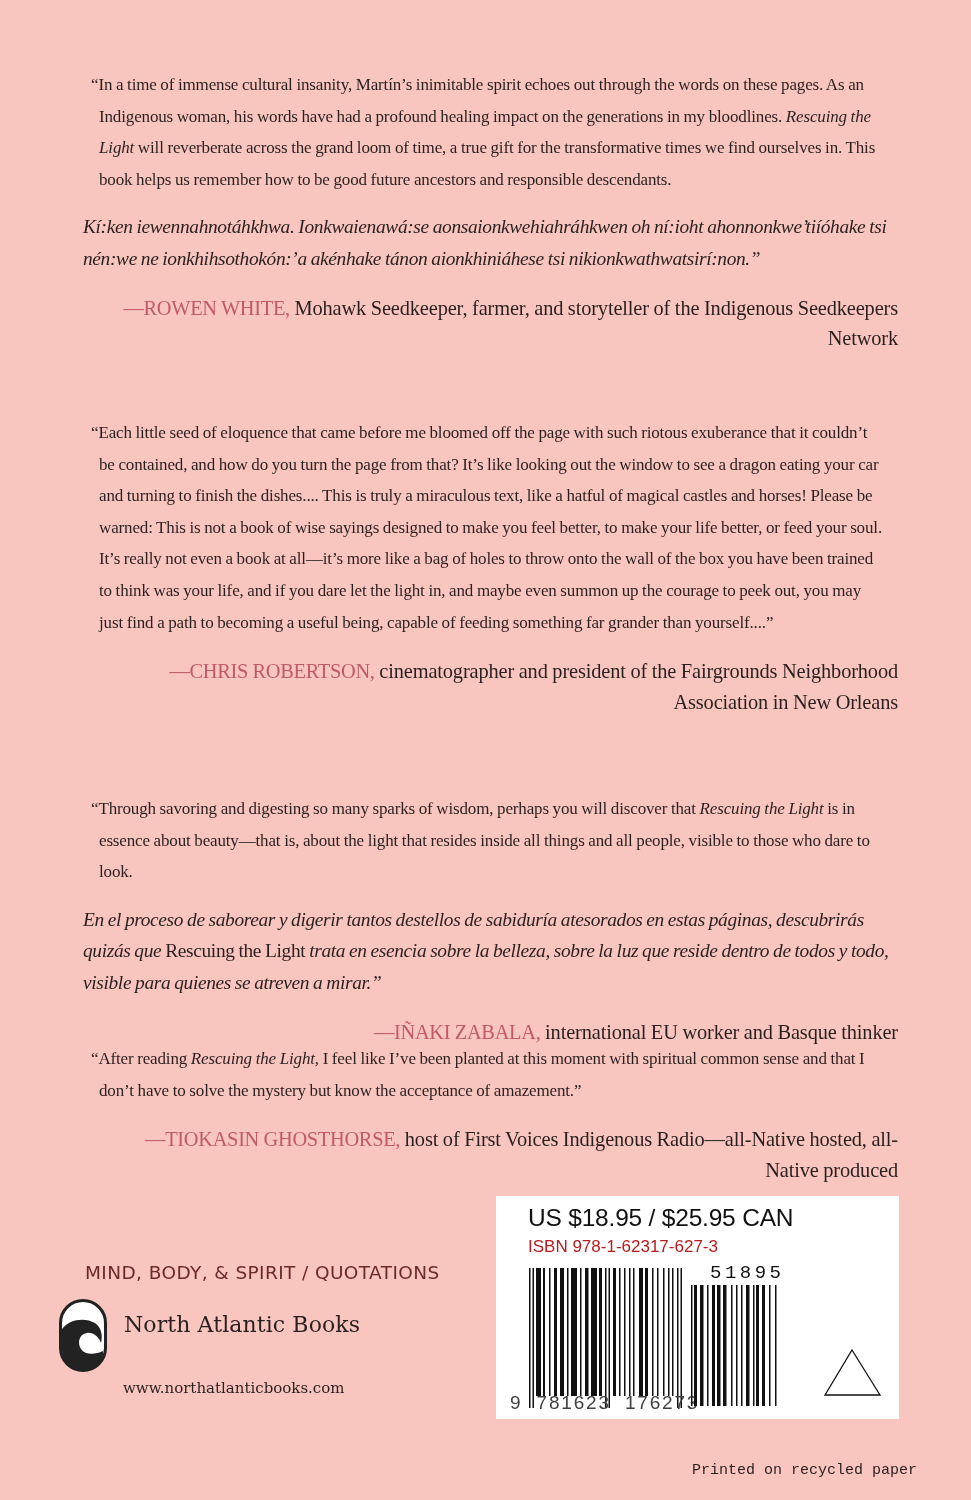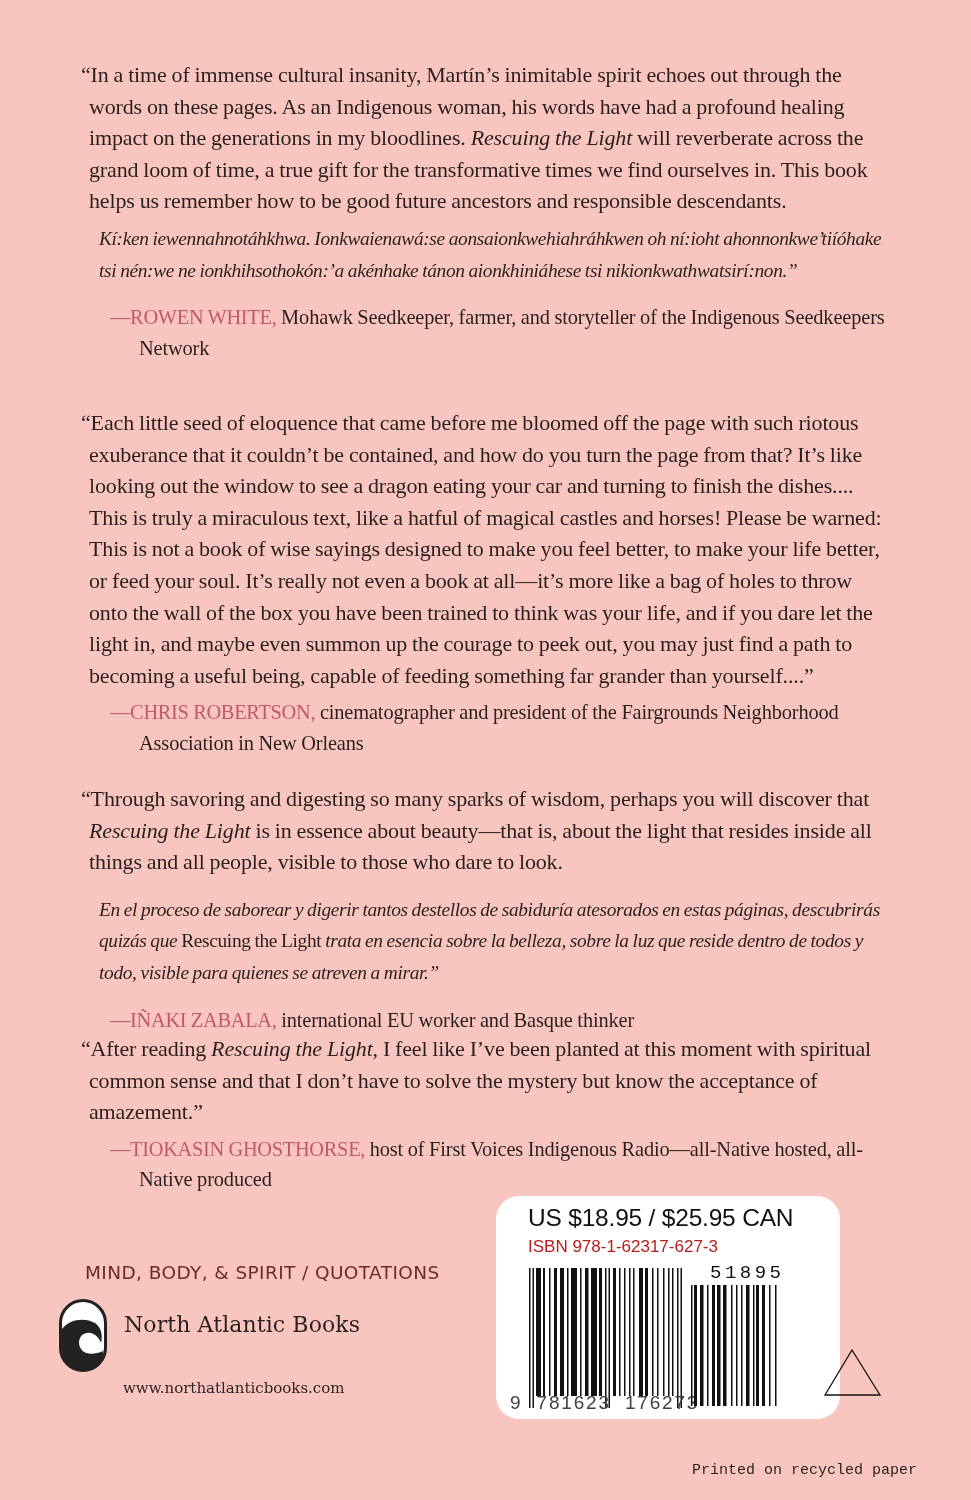--- a/index.html
+++ b/index.html
@@ -19,45 +19,46 @@
       position: absolute;
       left: 0; top: 0;
       width: 971px; height: 1500px;
     }
     .quote-block {
       position: absolute;
       left: 83px;
       width: 815px;
     }
     .quote-text {
-      font-size: 22px;
+      font-size: 17px;
       line-height: 31.6px;
-      margin: 6px;
+      margin: 16px;
       letter-spacing: -0.15px;
       word-spacing: -0.4px;
       text-indent: -8px;
     }
     .quote-text .it { font-style: italic; }
     .quote-translation {
       font-size: 19.4px;
       line-height: 31.6px;
       font-style: italic;
-      margin: 16px;
+      margin: 0;
       letter-spacing: -0.35px;
       word-spacing: -0.6px;
     }
     .quote-translation .rm { font-style: normal; }
     .attribution {
       font-size: 20.4px;
       line-height: 30.5px;
-      margin: 4px 0 0 27px;
+      margin: 18px 0 0 27px;
       padding-left: 29px;
       text-indent: -29px;
       letter-spacing: -0.15px;
       word-spacing: -0.3px;
+      text-align: right;
     }
     .attribution .name {
       color: #c05a6a;
       letter-spacing: -0.3px;
     }
     .category {
       position: absolute;
       left: 85px;
       top: 1246px;
       font-family: "DejaVu Sans", sans-serif;
@@ -88,24 +89,23 @@
       left: 123px;
       top: 1379px;
       font-family: "DejaVu Serif", serif;
       font-size: 15px;
       color: #2a1f1f;
     }
     .barcode-box {
       position: absolute;
       left: 496px;
       top: 1196px;
-      width: 344px;
+      width: 403px;
       height: 223px;
       background: #ffffff;
-      border-radius: 23px;
     }
     .price {
       position: absolute;
       left: 32px;
       top: 8px;
       font-family: "Liberation Sans", sans-serif;
       font-size: 24.5px;
       color: #111;
       letter-spacing: -0.2px;
     }

